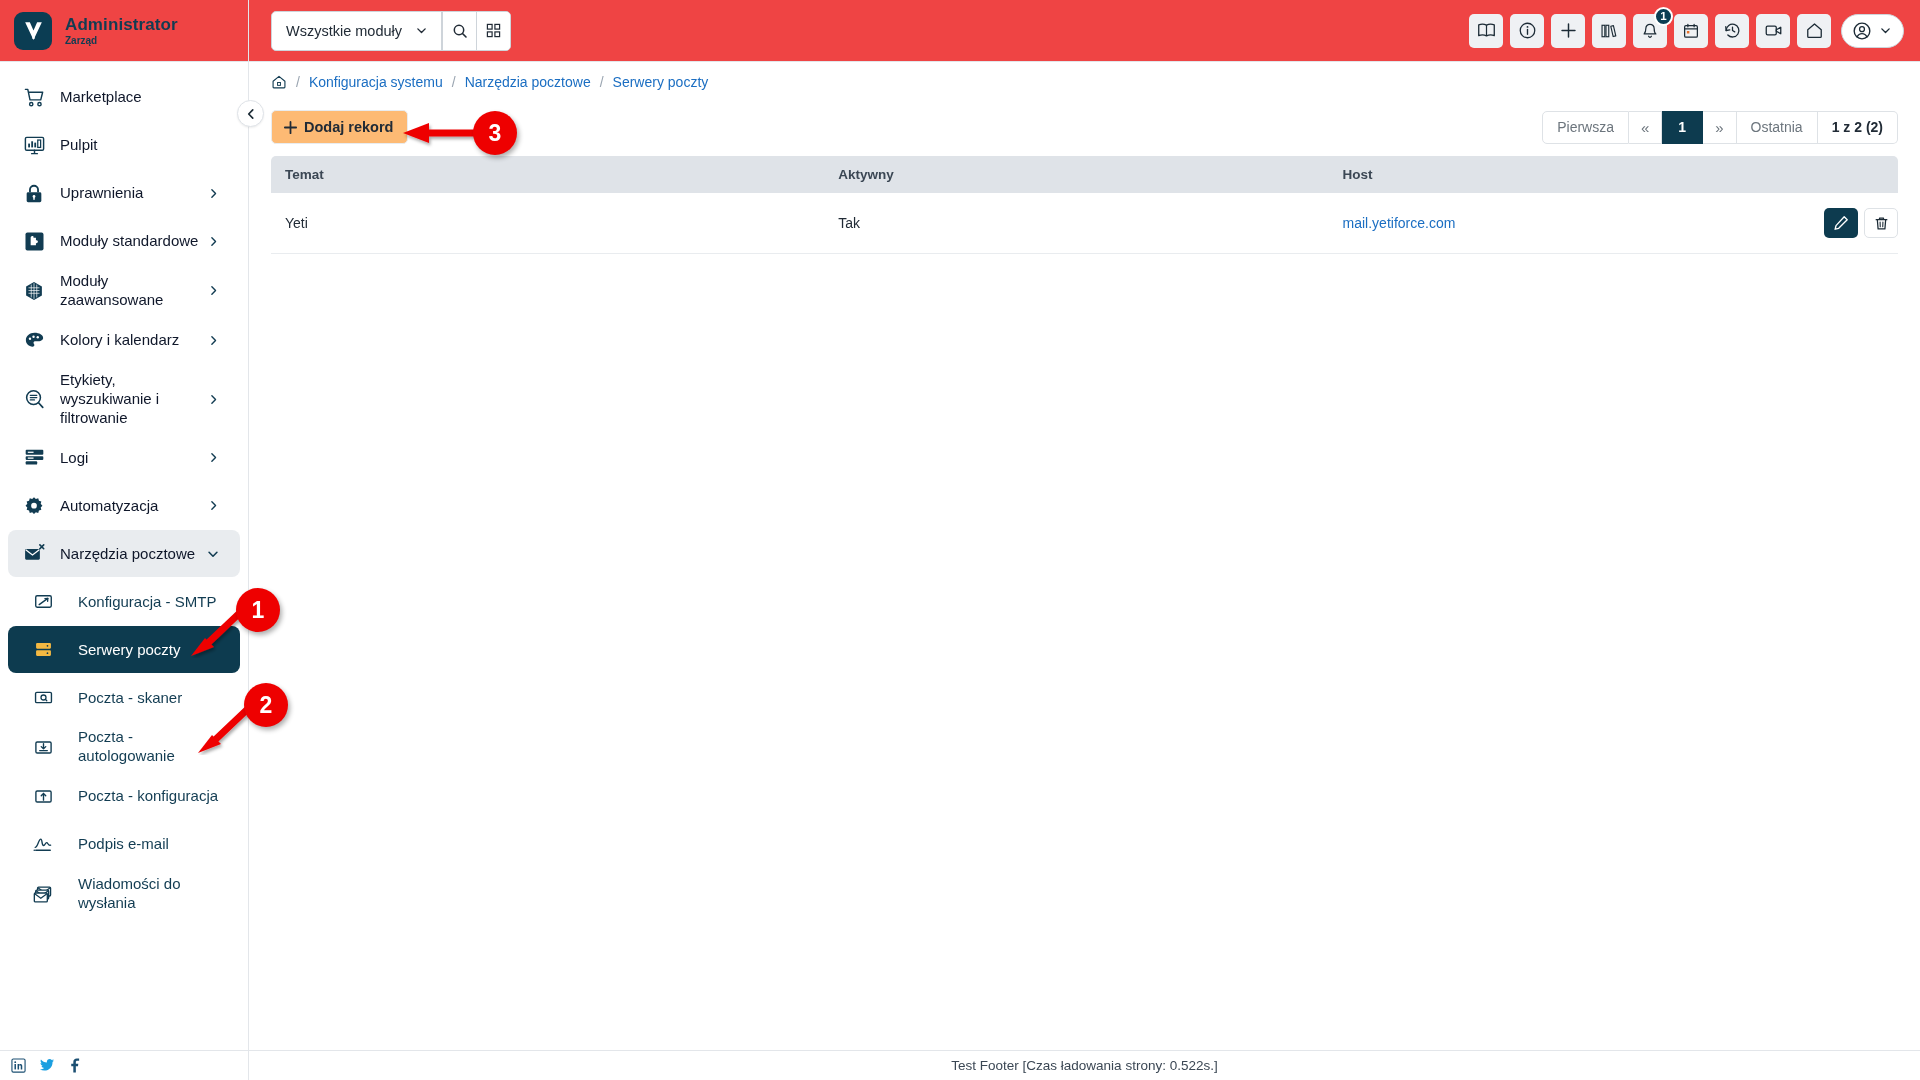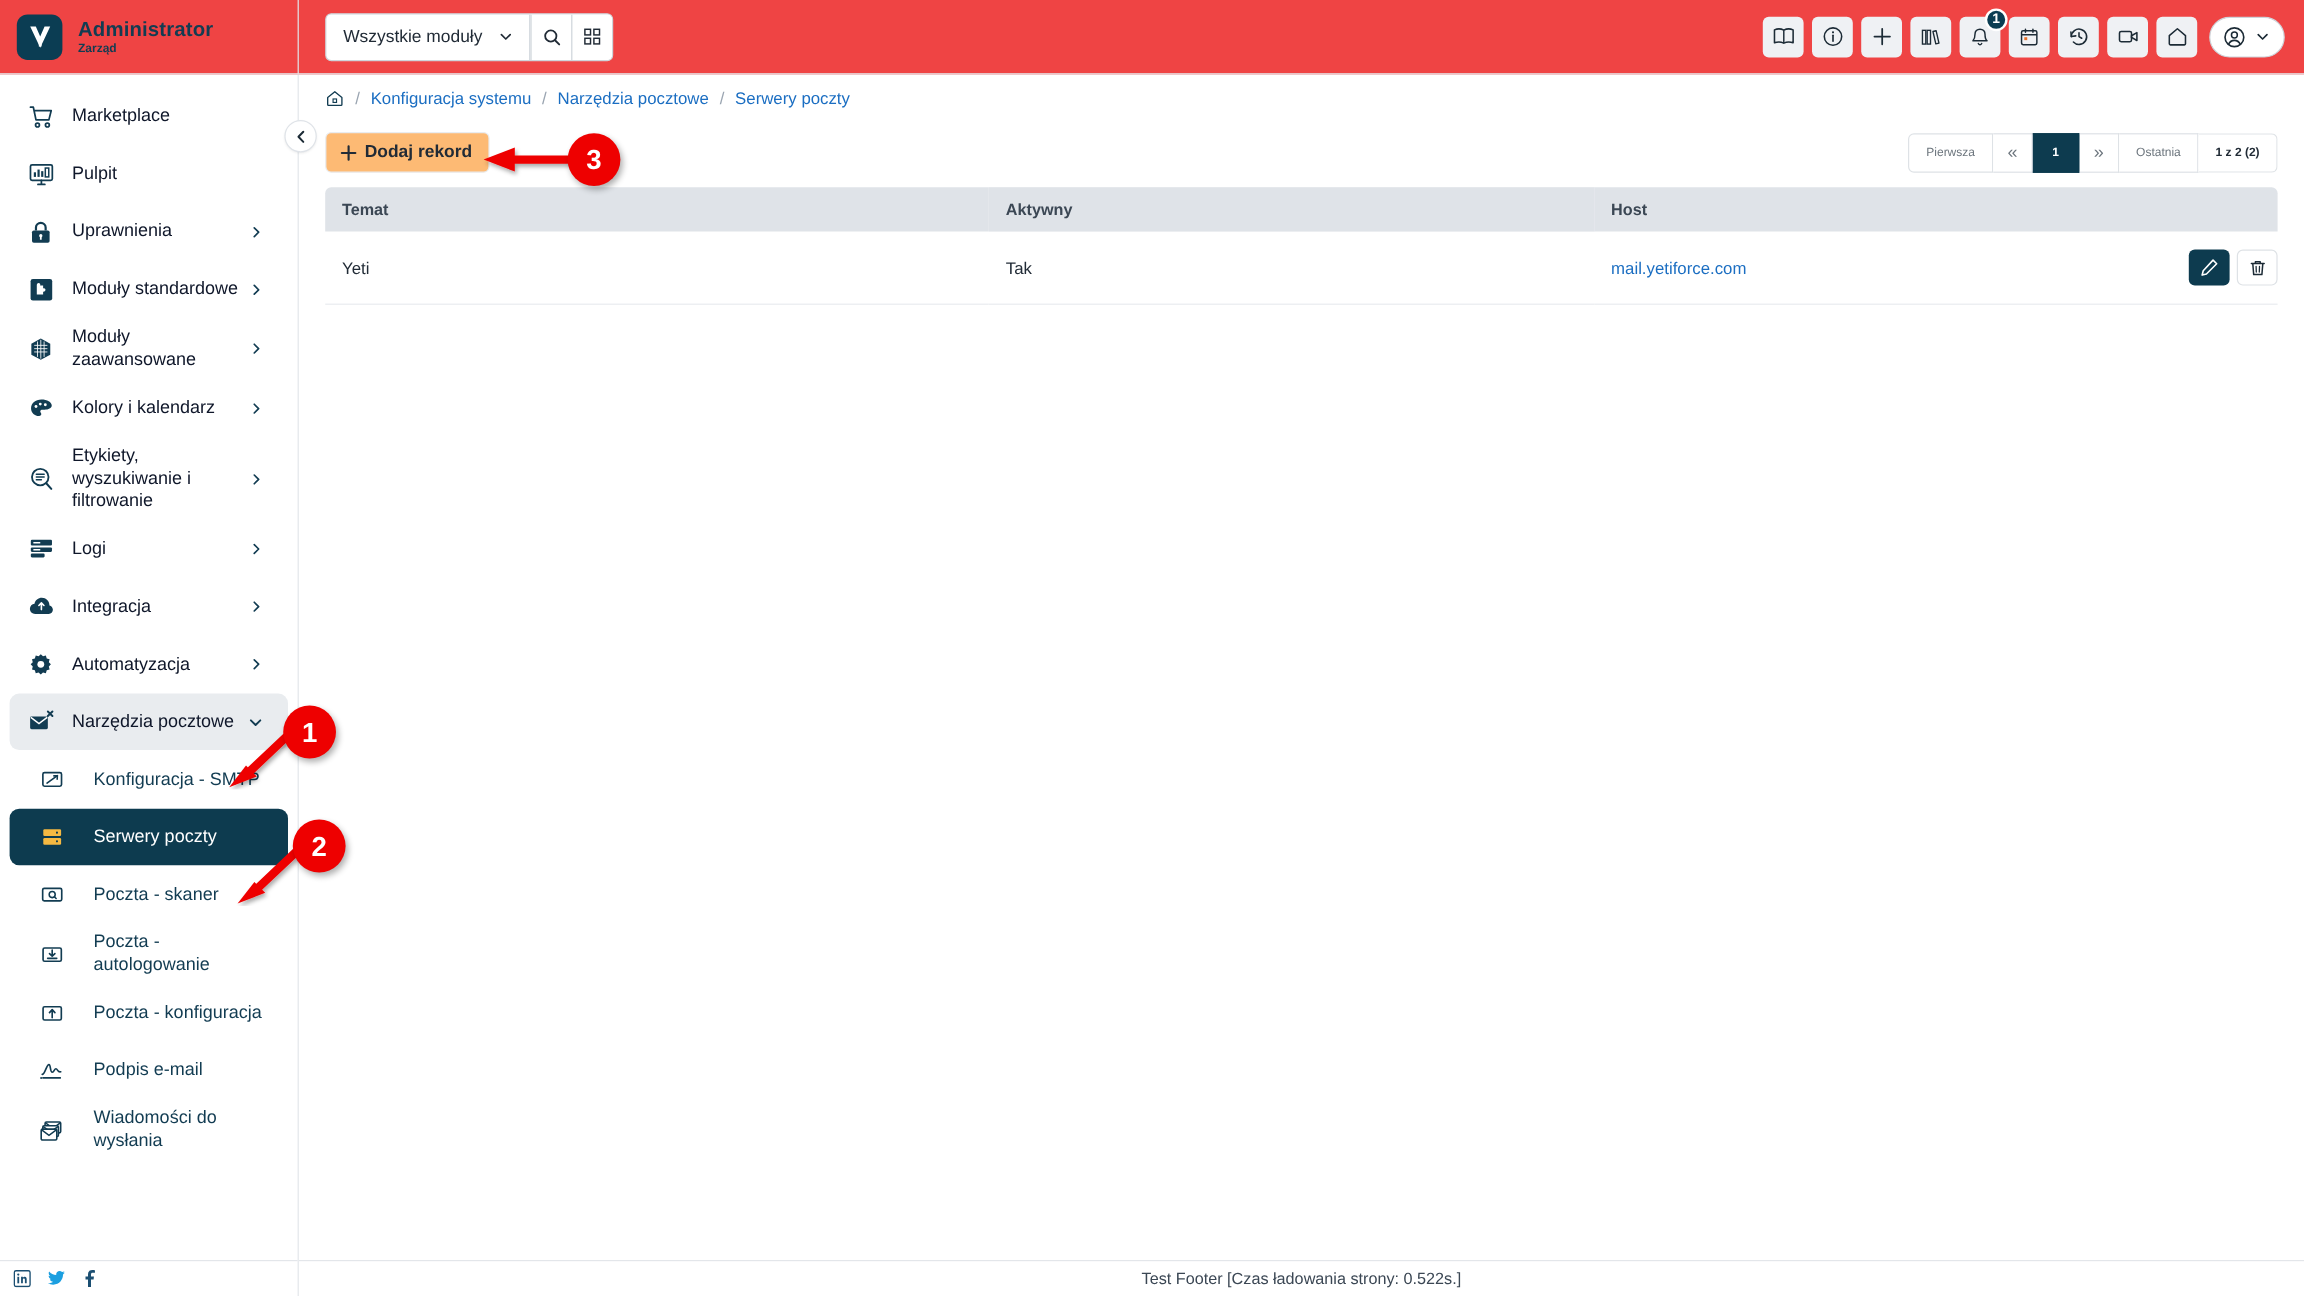--- a/index.html
+++ b/index.html
@@ -177,21 +177,21 @@
     display: flex; align-items: center; gap: 6px;
     height: 34px; padding: 0 14px 0 11px;
     background: #fdba74; border: 1px solid #e9ecef; border-radius: 5px;
     font-size: 14.5px; font-weight: 700; color: #212b36;
     cursor: pointer;
     font-family: "Liberation Sans", sans-serif;
   }
   .pager { display: flex; align-items: stretch; height: 33px; }
   .pg {
     display: flex; align-items: center; justify-content: center;
-    padding: 0 14px; font-size: 10px; color: #6c757d;
+    padding: 0 14px; font-size: 14px; color: #6c757d;
     border: 1px solid #dee2e6; border-left-width: 0;
     background: #fff; cursor: pointer; white-space: nowrap;
   }
   .pg:first-child { border-left-width: 1px; border-radius: 5px 0 0 5px; }
   .pg:last-child { border-radius: 0 5px 5px 0; }
   .pg.arrow { padding: 0 12px; font-size: 15px; }
   .pg.current { background: #0d3b4f; color: #fff; border-color: #0d3b4f; font-weight: 700; padding: 0 16px; }
   .pg.info { color: #212b36; font-weight: 700; cursor: default; }
 
   
@@ -498,35 +498,20 @@
             </svg>
           </span>
           <span class="lbl">Logi</span>
           <span class="chev">
             <svg width="13" height="13" viewBox="0 0 16 16" fill="none">
               <path d="M6 3.5 L10.5 8 L6 12.5" stroke="#123c52" stroke-width="1.7" stroke-linecap="round" stroke-linejoin="round"></path>
             </svg>
           </span>
         </div>
 
-        <div class="nav-item">
-          <span class="ic">
-            <svg width="23" height="23" viewBox="0 0 24 24" fill="none">
-              <path d="M6.6 18.4 C4 18.4 2 16.4 2 13.9 C2 11.6 3.8 9.7 6 9.5 C6.6 6.5 9.2 4.3 12.4 4.3
-                       C16 4.3 19 7.2 19 10.8 L19 11 C20.8 11.4 22 13 22 14.8 C22 16.8 20.4 18.4 18.4 18.4 Z" fill="#123c52"></path>
-              <path d="M12 8.8 L12 14.6 M9.8 11 L12 8.8 L14.2 11" stroke="#fff" stroke-width="1.4" stroke-linecap="round" stroke-linejoin="round"></path>
-            </svg>
-          </span>
-          <span class="lbl">Integracja</span>
-          <span class="chev">
-            <svg width="13" height="13" viewBox="0 0 16 16" fill="none">
-              <path d="M6 3.5 L10.5 8 L6 12.5" stroke="#123c52" stroke-width="1.7" stroke-linecap="round" stroke-linejoin="round"></path>
-            </svg>
-          </span>
-        </div>
 
         <div class="nav-item">
           <span class="ic">
             <svg width="22" height="22" viewBox="0 0 24 24" fill="none">
               <path d="M12 2.4 L14 4.3 L16.6 3.6 L17.4 6.2 L20 7 L19.3 9.6 L21.2 11.6 L19.3 13.6
                        L20 16.2 L17.4 17 L16.6 19.6 L14 18.9 L12 20.8 L10 18.9 L7.4 19.6 L6.6 17
                        L4 16.2 L4.7 13.6 L2.8 11.6 L4.7 9.6 L4 7 L6.6 6.2 L7.4 3.6 L10 4.3 Z" fill="#123c52"></path>
               <circle cx="12" cy="11.6" r="3.1" fill="#fff"></circle>
             </svg>
           </span>

